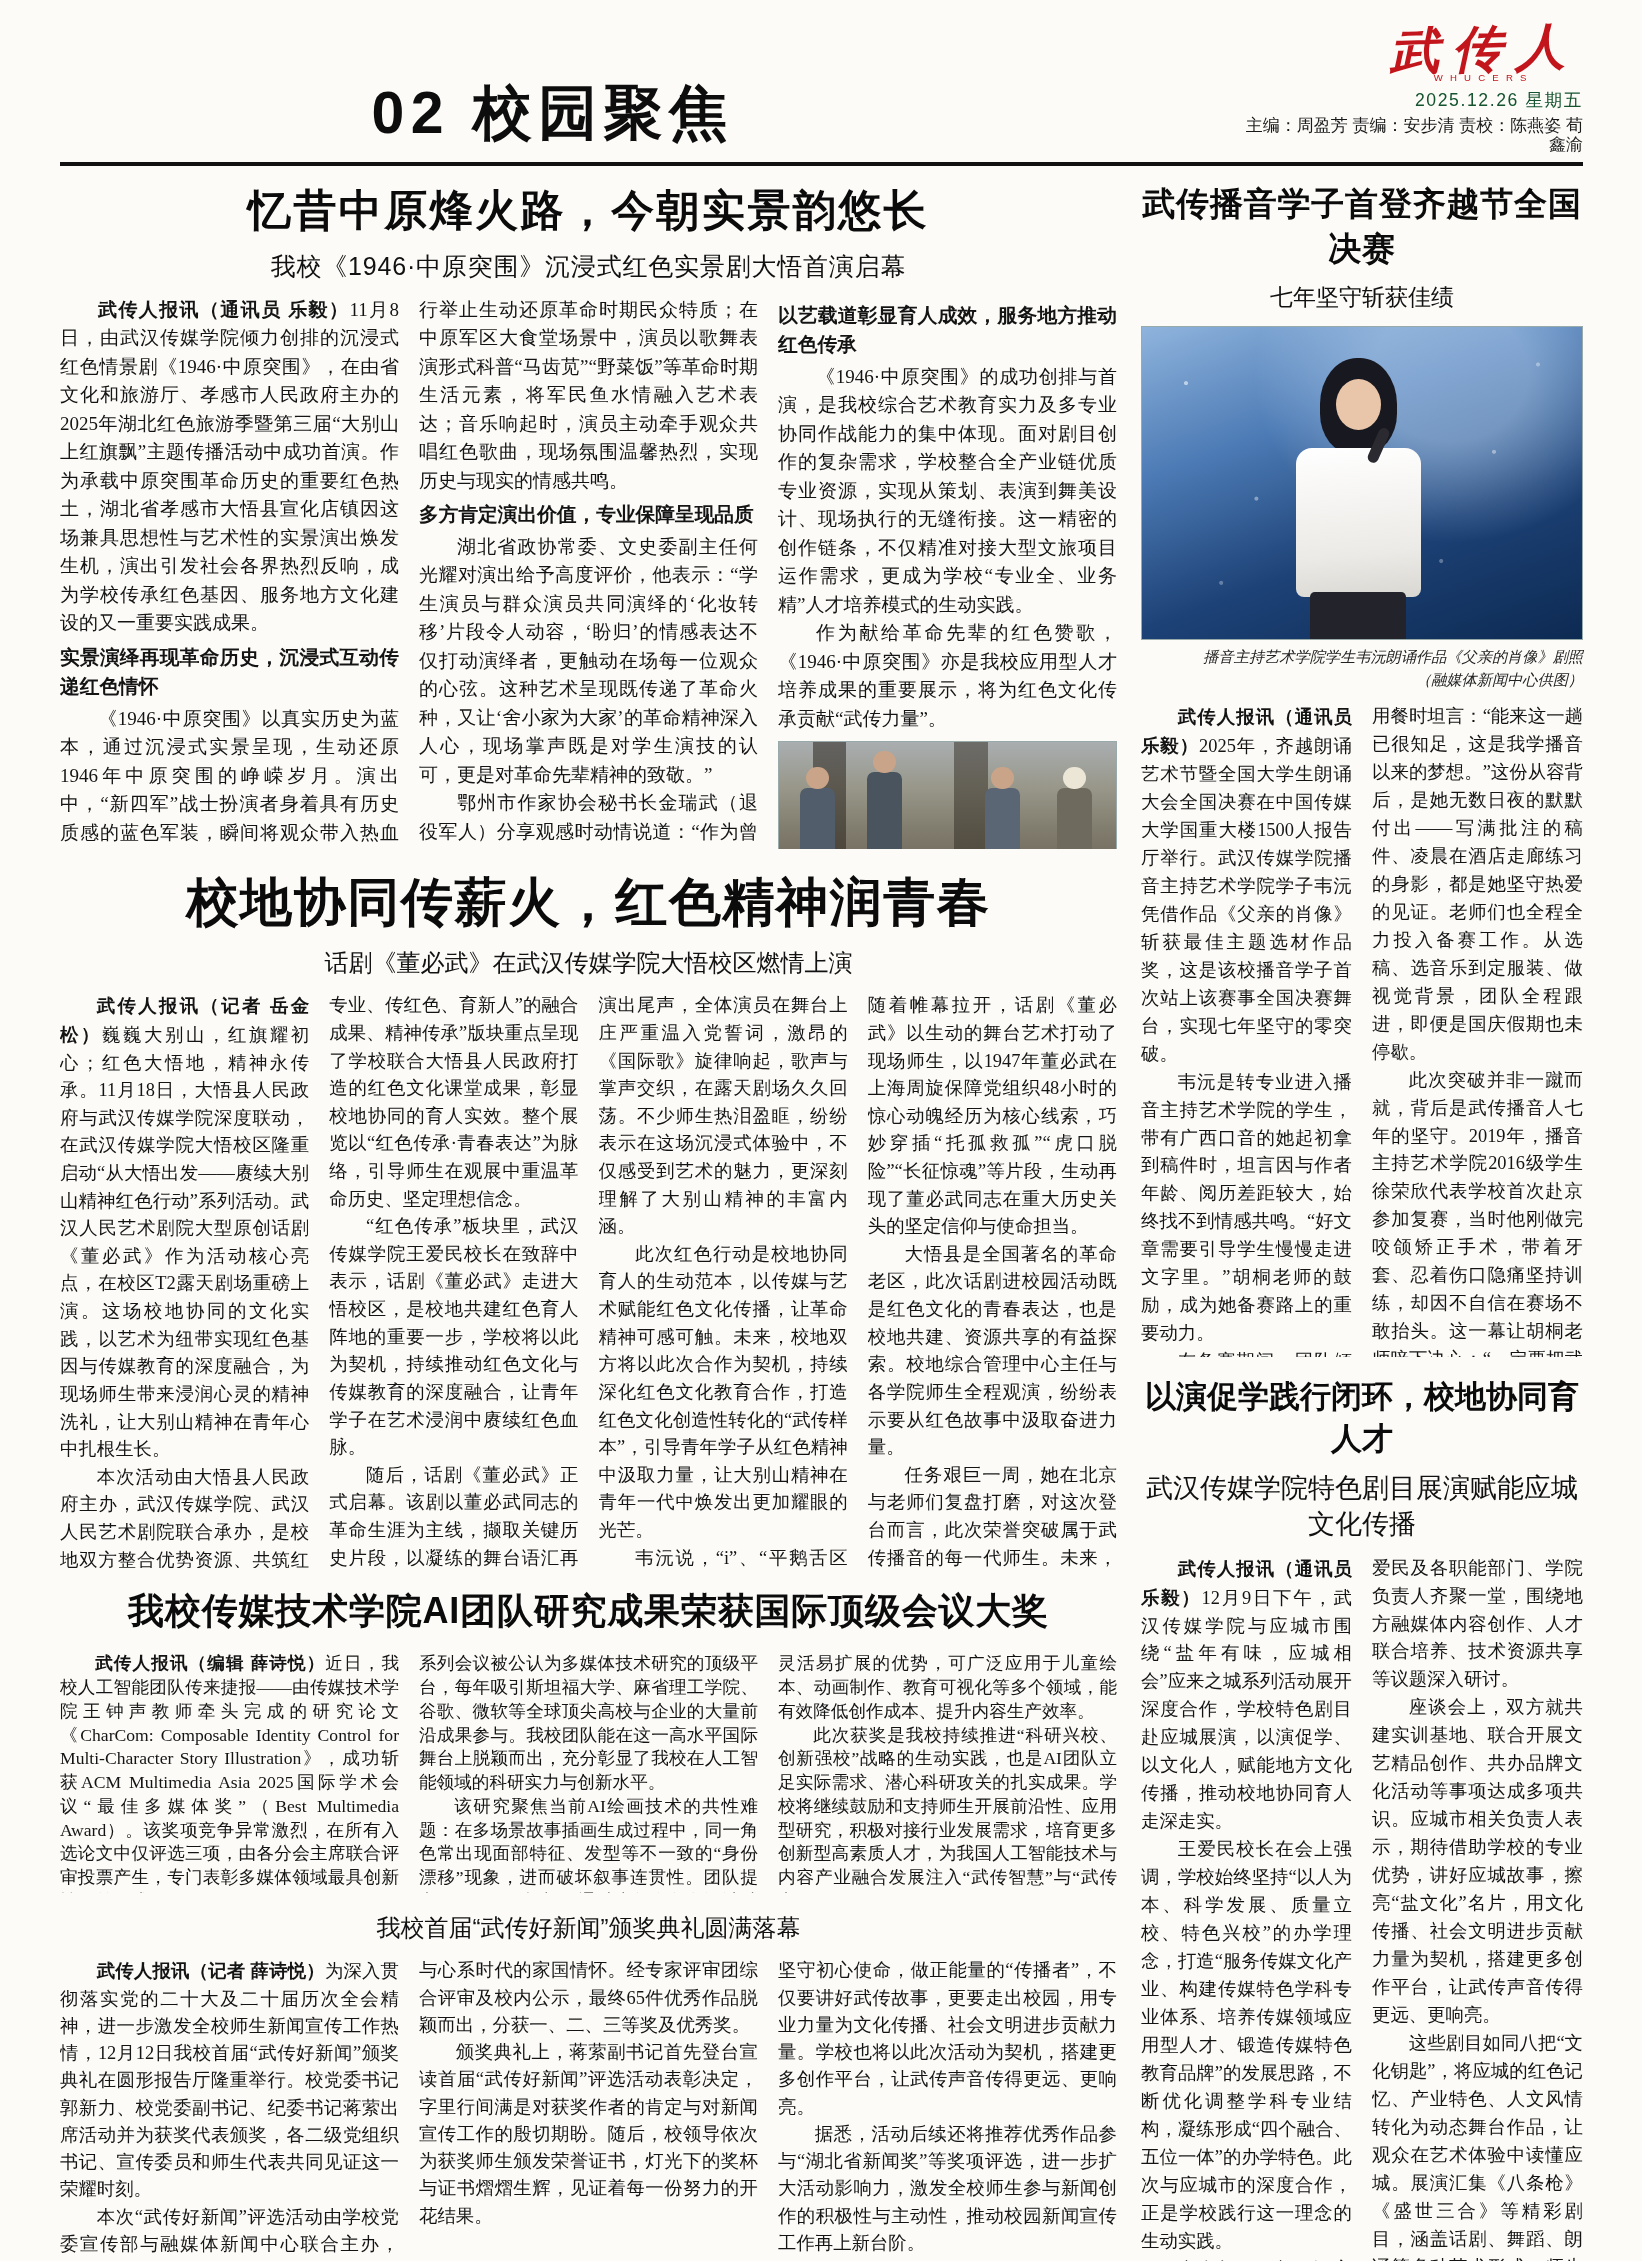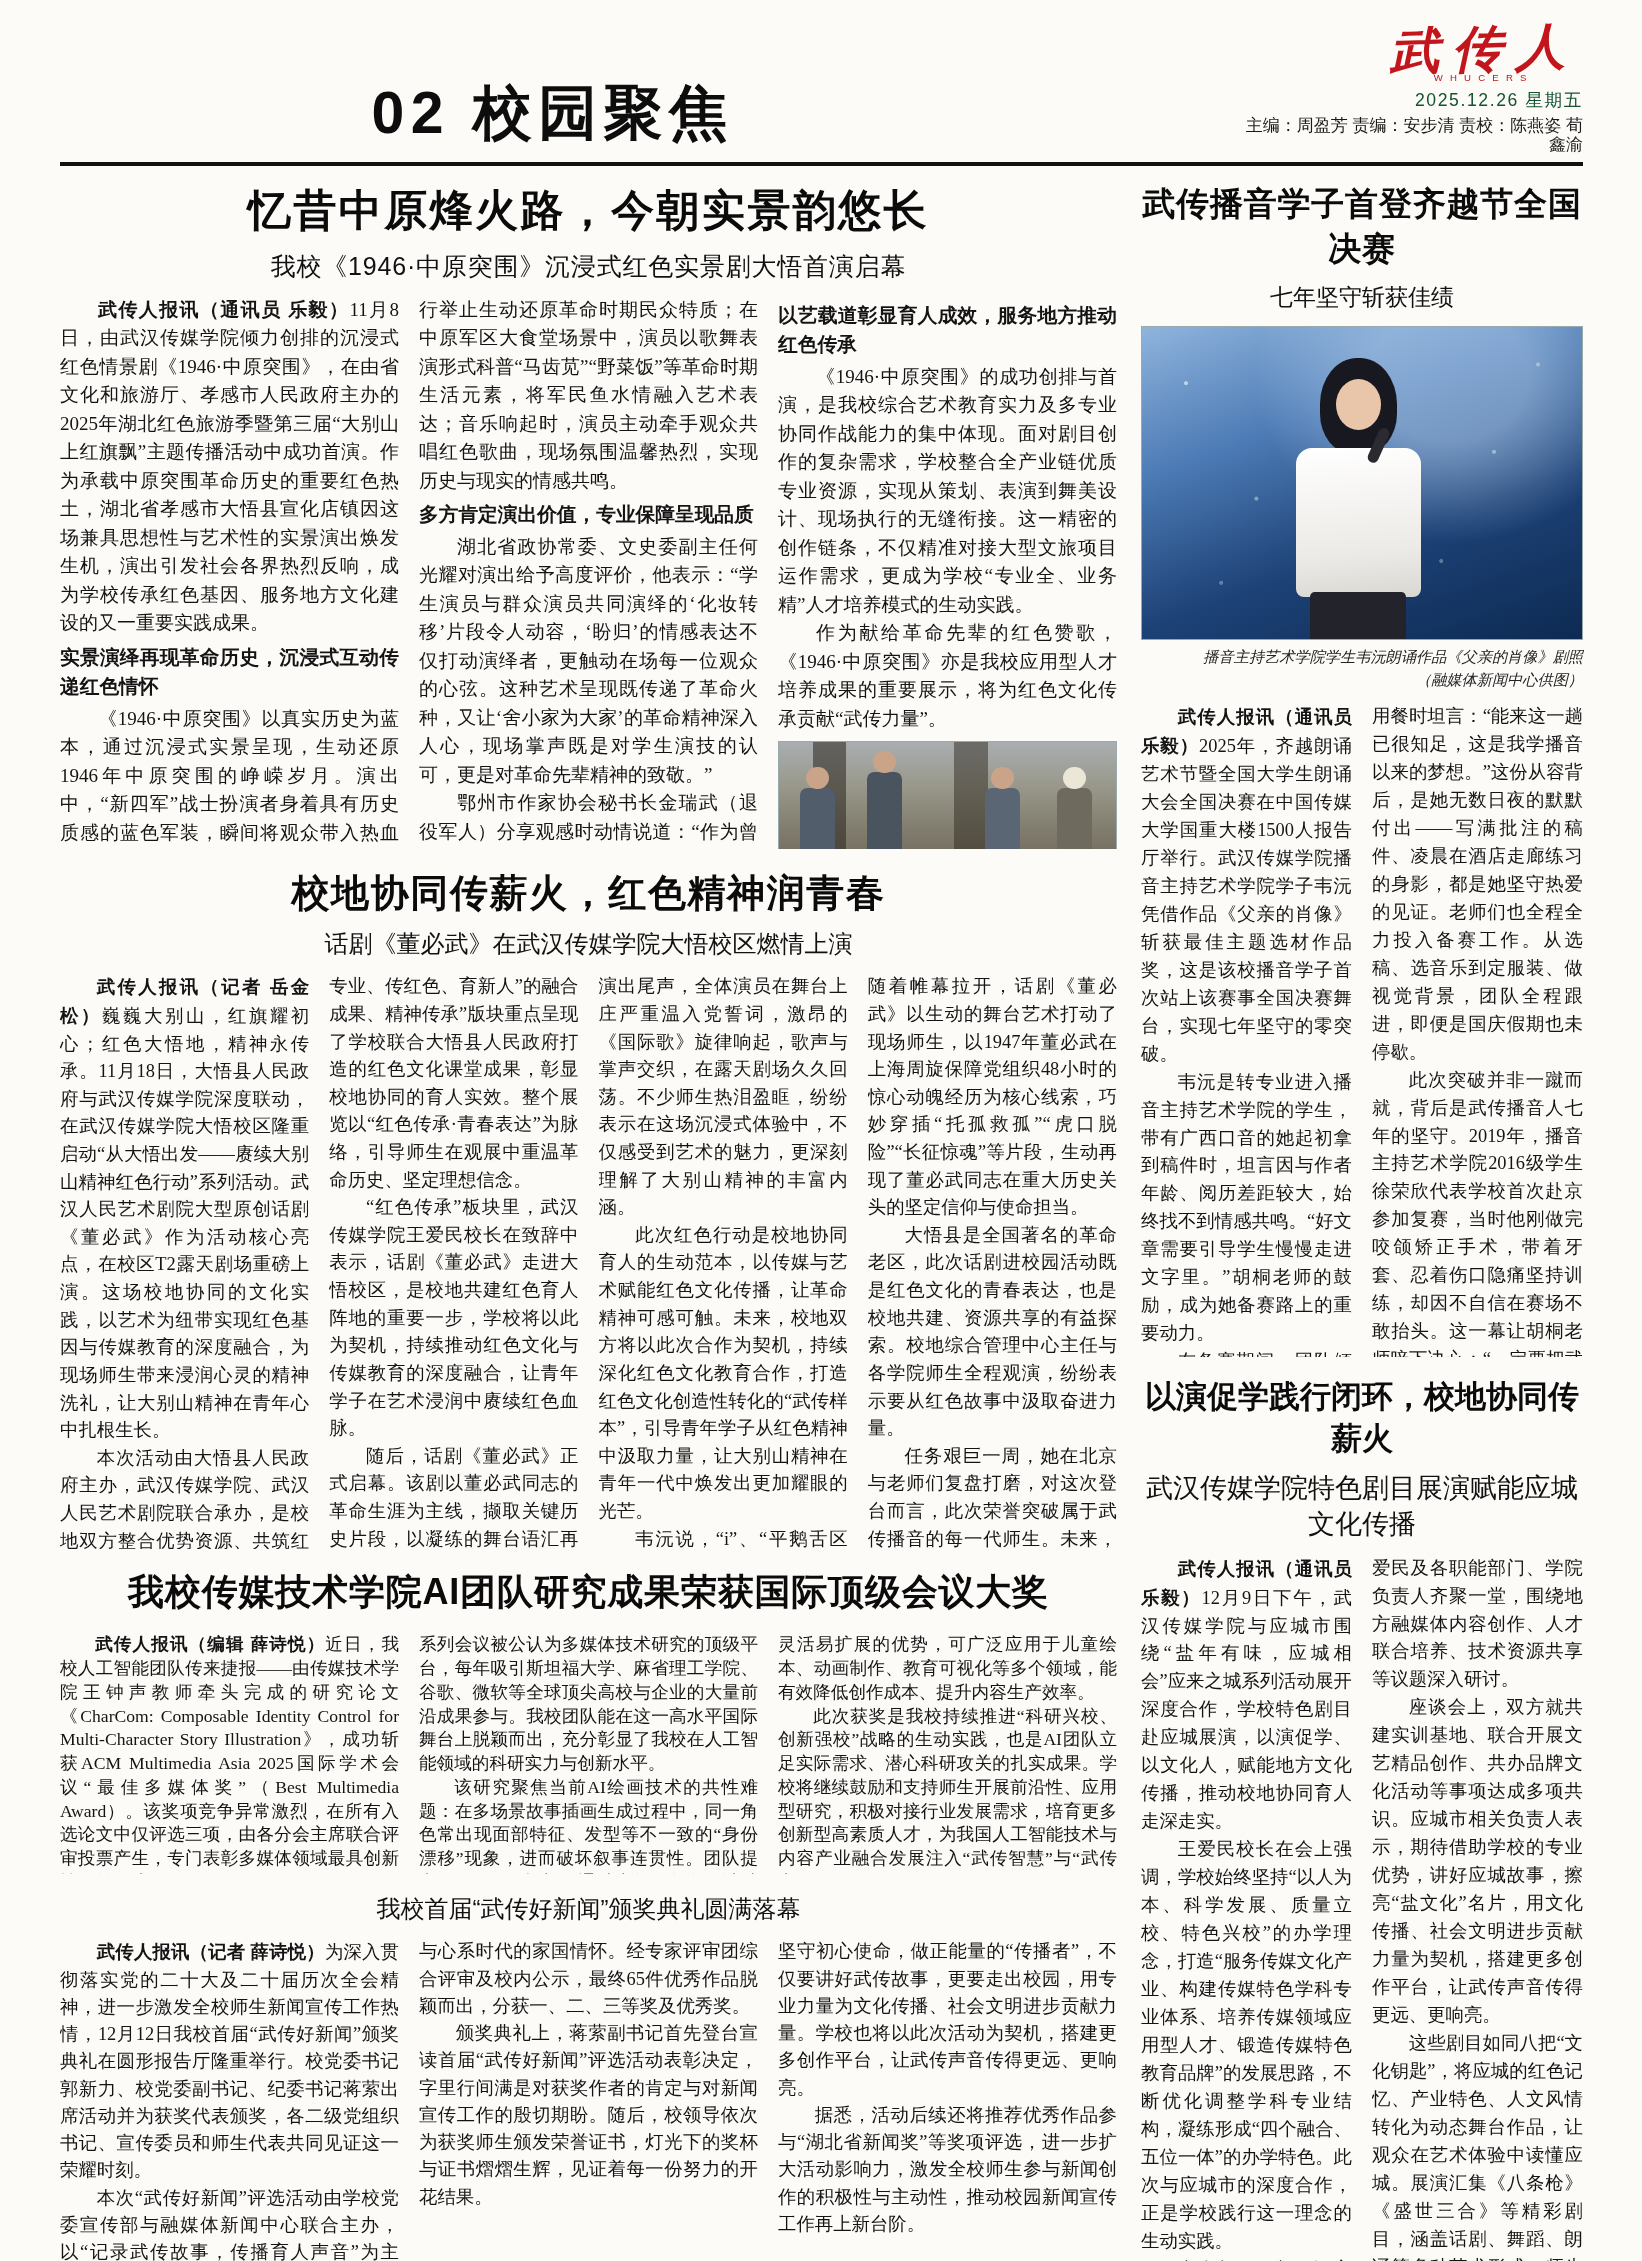--- a/index.html
+++ b/index.html
@@ -22,21 +22,21 @@
   .sheet{display:flex;gap:24px;margin-top:11.2px;}
   .zone-left{width:1057px;flex:none;}
   .zone-right{flex:1;min-width:0;}
   .art{margin-bottom:19px;}
   .art h1{margin:4.8px 0 0 0;text-align:center;font-family:"Liberation Sans","DejaVu Sans",sans-serif;
         font-weight:900;color:#0b0b0b;}
   .art h2{margin:9.6px 0 13px 0;text-align:center;font-family:"Liberation Sans","DejaVu Sans",sans-serif;
         font-weight:500;color:#111;}
   .a1 h1{font-size:43px;letter-spacing:2.4px;} .a1 h2{font-size:25px;letter-spacing:0.8px;}
   .a2 h1{font-size:33px;letter-spacing:0.8px;} .a2 h2{font-size:23px;}
-  .a3 h1{font-size:38px;letter-spacing:1.6px;text-align:center;} .a3 h2{font-size:24px;}
+  .a3 h1{font-size:52px;letter-spacing:1.6px;text-align:center;} .a3 h2{font-size:24px;}
   .a4 h1{font-size:36px;letter-spacing:0.8px;}
   .a5 h1{font-size:31px;} .a5 h2{font-size:27px;font-family:Liberation Serif, serif;}
   .a6 h1{font-size:39px;letter-spacing:3.2px;} .a6 h2{font-size:24px;}
   
   .cols{display:flex;gap:20px;overflow:hidden;text-align:justify;}
   .col{flex:1;min-width:0;overflow:hidden;}
   .cols p{margin:0;text-indent:2em;}
   .cols p.cont{text-indent:0;}
   .cols .sub{font-family:"Liberation Sans","DejaVu Sans",sans-serif;font-weight:700;
         text-indent:0;margin:4.8px 0 3.2px 0;}
@@ -218,21 +218,21 @@
               <p class="p">在备赛期间，团队倾注大量心血。针对韦沅“找不到感觉”的问题，胡桐老师做了大量功课，逐字逐句打磨气口与重音，助力她以最佳状态站上决赛舞台。决赛当天，韦沅从容登台，她在赛后</p>
             </div>
             <div class="col">
               <p class="cont">用餐时坦言：“能来这一趟已很知足，这是我学播音以来的梦想。”这份从容背后，是她无数日夜的默默付出——写满批注的稿件、凌晨在酒店走廊练习的身影，都是她坚守热爱的见证。老师们也全程全力投入备赛工作。从选稿、选音乐到定服装、做视觉背景，团队全程跟进，即便是国庆假期也未停歇。</p>
               <p class="p">此次突破并非一蹴而就，背后是武传播音人七年的坚守。2019年，播音主持艺术学院2016级学生徐荣欣代表学校首次赴京参加复赛，当时他刚做完咬颌矫正手术，带着牙套、忍着伤口隐痛坚持训练，却因不自信在赛场不敢抬头。这一幕让胡桐老师暗下决心：“一定要把武传学生送进1500人报告厅，送到不再‘自卑’的舞台中央。”</p>
             </div>
           </div>
       </article>
 
       <article class="art a5">
-        <h1>以演促学践行闭环，校地协同传薪火</h1>
+        <h1>以演促学践行闭环，校地协同育人才</h1>
         <h2>武汉传媒学院特色剧目展演赋能应城文化传播</h2>
         <div class="cols fs-a5">
             <div class="col">
               <p class="lead"><b class="by">武传人报讯（通讯员 乐毅）</b>12月9日下午，武汉传媒学院与应城市围绕“盐年有味，应城相会”应来之城系列活动展开深度合作，学校特色剧目赴应城展演，以演促学、以文化人，赋能地方文化传播，推动校地协同育人走深走实。</p>
               <p class="p">王爱民校长在会上强调，学校始终坚持“以人为本、科学发展、质量立校、特色兴校”的办学理念，打造“服务传媒文化产业、构建传媒特色学科专业体系、培养传媒领域应用型人才、锻造传媒特色教育品牌”的发展思路，不断优化调整学科专业结构，凝练形成“四个融合、五位一体”的办学特色。此次与应城市的深度合作，正是学校践行这一理念的生动实践。</p>
               <p class="p">自今年10月起，双方已就实习基地建设、人才双向交流等达成共识，学校团队还实地考察了应城市融媒体中心产业园等特色场合，座谈会进一步确立共建合作机制。此次展演既是一次成果汇报，也是校地携手推动优秀文化创造性转化的新起点，学校将进一步优化人才培养方案，为更多热爱朗诵的学子搭建圆梦舞台。</p>
             </div>
             <div class="col">
               <p class="cont">爱民及各职能部门、学院负责人齐聚一堂，围绕地方融媒体内容创作、人才联合培养、技术资源共享等议题深入研讨。</p>
               <p class="p">座谈会上，双方就共建实训基地、联合开展文艺精品创作、共办品牌文化活动等事项达成多项共识。应城市相关负责人表示，期待借助学校的专业优势，讲好应城故事，擦亮“盐文化”名片，用文化传播、社会文明进步贡献力量为契机，搭建更多创作平台，让武传声音传得更远、更响亮。</p>

